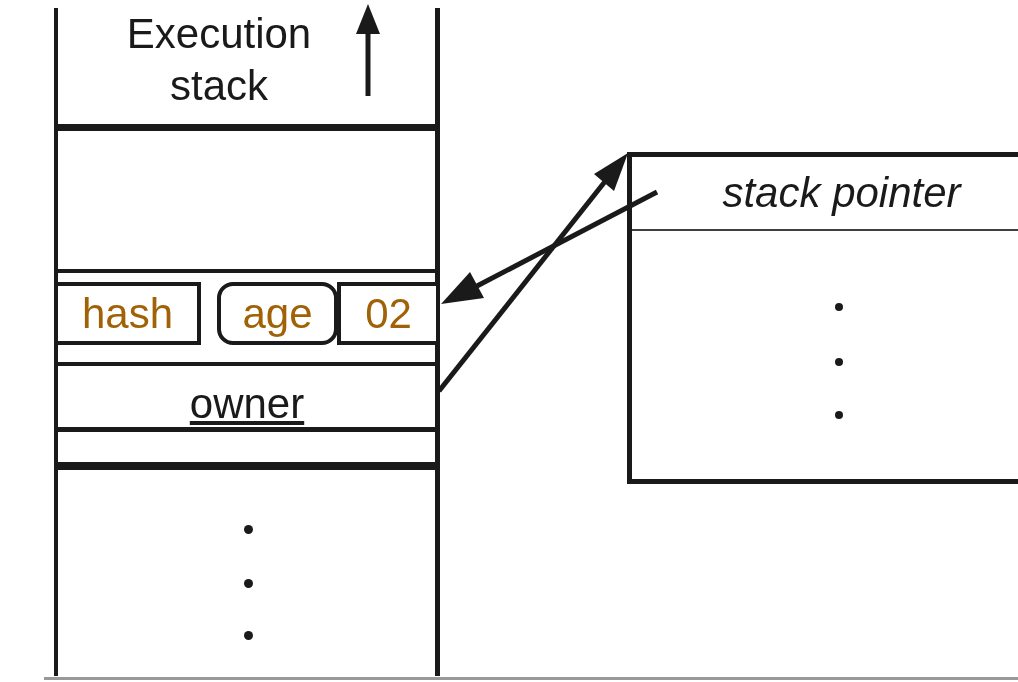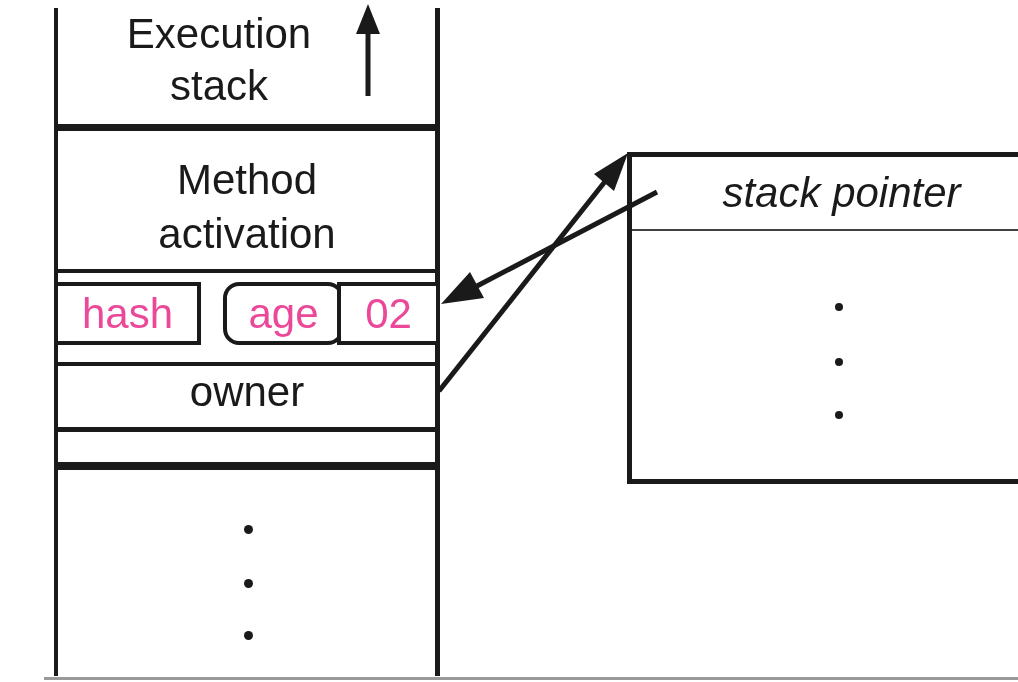--- a/index.html
+++ b/index.html
@@ -21,38 +21,38 @@
   .hline { position: absolute; }
   .lbl {
     position: absolute;
     text-align: center;
     color: #1a1a1a;
     font-size: 42px;
     line-height: 52px;
   }
   .exec-title   { left: 55px;  top: 8px;   width: 240px; }
   .method-lbl   { left: 63px;  top: 153px; width: 280px; line-height: 54px; }
-  .owner-lbl    { left: 10px;  top: 366px; width: 386px; }
+  .owner-lbl    { left: 10px;  top: 378px; width: 386px; text-decoration: underline; }
   .object-title { left: 590px; top: 72px;  width: 345px; }
 
   .cell {
     position: absolute;
     top: 282px;
     height: 63px;
     box-sizing: border-box;
     border: 4px solid #1a1a1a;
     display: flex;
     align-items: center;
     justify-content: center;
     font-size: 42px;
-    color: #ec4899;
+    color: #a16207;
     background: #ffffff;
   }
   .cell-hash { left: 10px;  width: 147px; }
-  .cell-age  { left: 179px; width: 121px; border-radius: 16px; }
+  .cell-age  { left: 173px; width: 121px; border-radius: 16px; }
   .cell-tag  { left: 293px; width: 103px; }
 
   .obj-box {
     position: absolute;
     left: 583px;
     top: 152px;
     width: 429px;
     height: 332px;
     box-sizing: border-box;
     border: 5px solid #1a1a1a;
@@ -100,21 +100,20 @@
   <div class="vline ink" style="left:10px; top:8px; width:4px; height:668px;"></div>
   <div class="vline ink" style="left:391px; top:8px; width:5px; height:668px;"></div>
 
   <div class="hline ink" style="left:10px; top:124px; width:386px; height:7px;"></div>
   <div class="hline ink" style="left:10px; top:269px; width:386px; height:4px;"></div>
   <div class="hline ink" style="left:10px; top:362px; width:386px; height:4px;"></div>
   <div class="hline ink" style="left:10px; top:427px; width:386px; height:5px;"></div>
   <div class="hline ink" style="left:10px; top:462px; width:386px; height:8px;"></div>
 
   <div class="lbl exec-title">Execution stack</div>
-  <div class="lbl method-lbl">Method activation</div>
   <div class="lbl owner-lbl">owner</div>
 
   <div class="cell cell-hash">
     <span>hash</span>
   </div>
   <div class="cell cell-age">
     <span>age</span>
   </div>
   <div class="cell cell-tag">
     <span>02</span>

